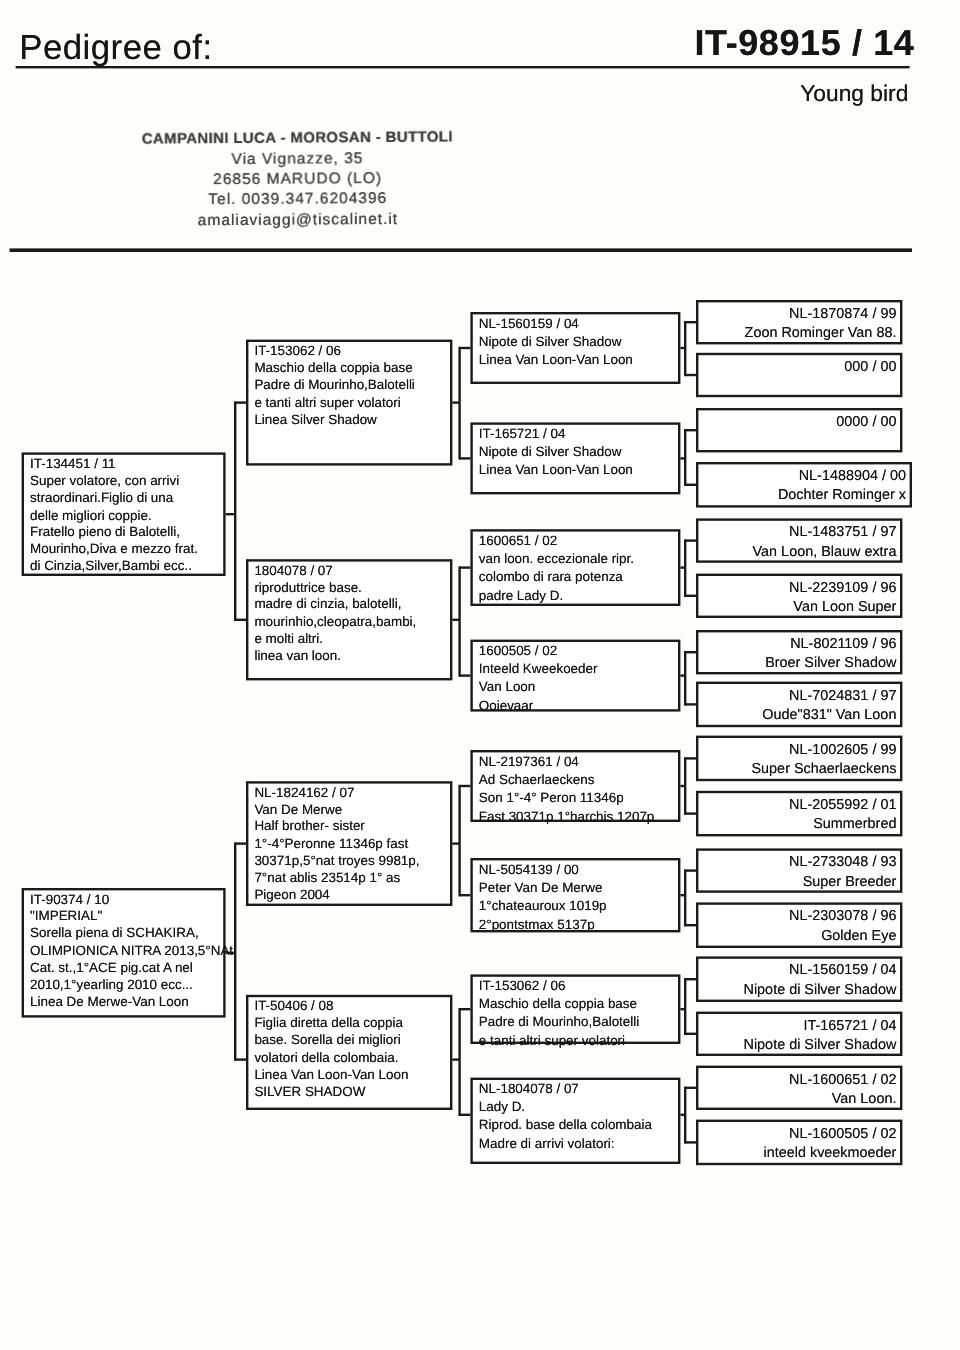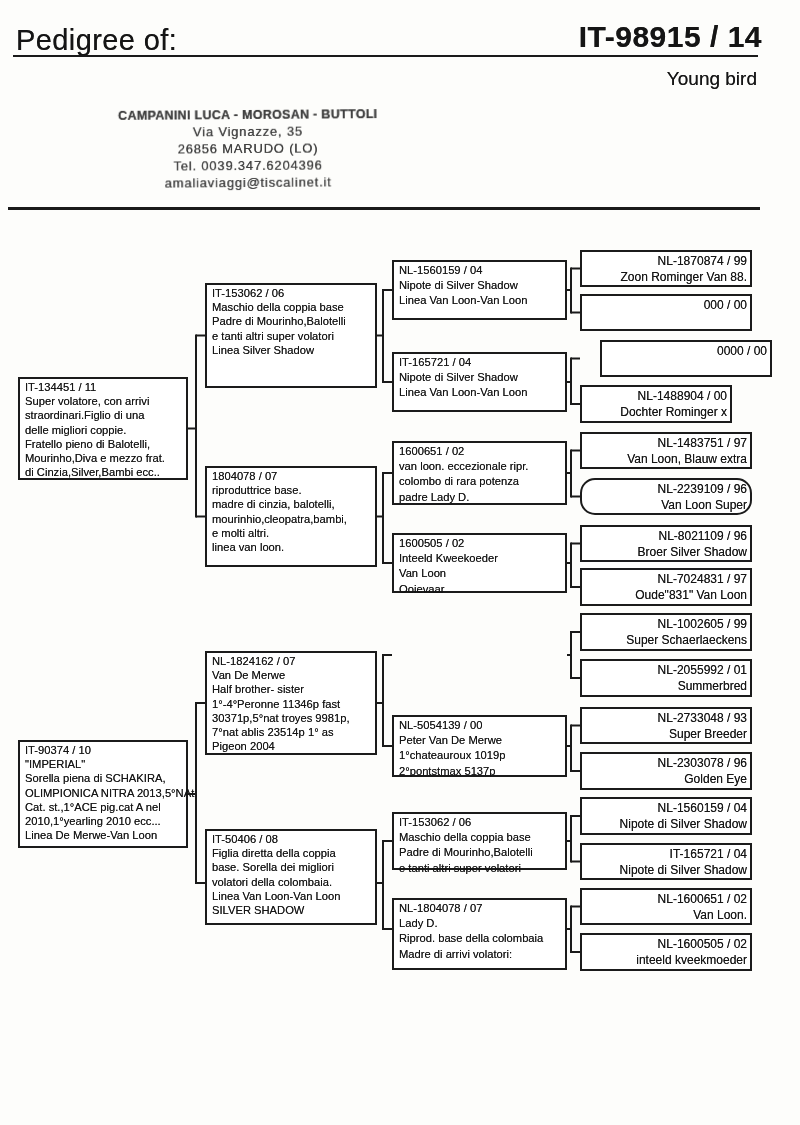--- a/index.html
+++ b/index.html
@@ -119,20 +119,26 @@
         <div class="box-line">van loon. eccezionale ripr.</div>
         <div class="box-line">colombo di rara potenza</div>
         <div class="box-line">padre Lady D.</div>
       </div>
       <div class="box c2" style="left: 392px; top: 533px; width: 175px; height: 60px;">
         <div class="box-id">1600505 / 02</div>
         <div class="box-line">Inteeld Kweekoeder</div>
         <div class="box-line">Van Loon</div>
         <div class="box-line">Ooievaar</div>
       </div>
+      <div class="box c2" style="left: 392px; top: 625px; width: 175px; height: 60px;">
+        <div class="box-id">NL-2197361 / 04</div>
+        <div class="box-line">Ad Schaerlaeckens</div>
+        <div class="box-line">Son 1°-4° Peron 11346p</div>
+        <div class="box-line">Fast 30371p 1°harchis 1207p</div>
+      </div>
       <div class="box c2" style="left: 392px; top: 715px; width: 175px; height: 62px;">
         <div class="box-id">NL-5054139 / 00</div>
         <div class="box-line">Peter Van De Merwe</div>
         <div class="box-line">1°chateauroux 1019p</div>
         <div class="box-line">2°pontstmax 5137p</div>
       </div>
       <div class="box c2" style="left: 392px; top: 812px; width: 175px; height: 58px;">
         <div class="box-id">IT-153062 / 06</div>
         <div class="box-line">Maschio della coppia base</div>
         <div class="box-line">Padre di Mourinho,Balotelli</div>
@@ -144,32 +150,32 @@
         <div class="box-line">Riprod. base della colombaia</div>
         <div class="box-line">Madre di arrivi volatori:</div>
       </div>
       <div class="box c3" style="left: 580px; top: 250px; width: 172px; height: 37px;">
         <div class="box-id">NL-1870874 / 99</div>
         <div class="box-line">Zoon Rominger Van 88.</div>
       </div>
       <div class="box c3" style="left: 580px; top: 294px; width: 172px; height: 37px;">
         <div class="box-id">000 / 00</div>
       </div>
-      <div class="box c3" style="left: 580px; top: 340px; width: 172px; height: 37px; margin-left: 20px;">
+      <div class="box c3" style="left: 580px; top: 340px; width: 172px; height: 37px;">
         <div class="box-id">0000 / 00</div>
       </div>
-      <div class="box c3" style="left: 580px; top: 385px; width: 152px; height: 38px;">
+      <div class="box c3" style="left: 580px; top: 385px; width: 180px; height: 38px;">
         <div class="box-id">NL-1488904 / 00</div>
         <div class="box-line">Dochter Rominger x</div>
       </div>
       <div class="box c3" style="left: 580px; top: 432px; width: 172px; height: 37px;">
         <div class="box-id">NL-1483751 / 97</div>
         <div class="box-line">Van Loon, Blauw extra</div>
       </div>
-      <div class="box c3" style="left: 580px; top: 478px; width: 172px; height: 37px; border-radius: 15px;">
+      <div class="box c3" style="left: 580px; top: 478px; width: 172px; height: 37px;">
         <div class="box-id">NL-2239109 / 96</div>
         <div class="box-line">Van Loon Super</div>
       </div>
       <div class="box c3" style="left: 580px; top: 525px; width: 172px; height: 37px;">
         <div class="box-id">NL-8021109 / 96</div>
         <div class="box-line">Broer Silver Shadow</div>
       </div>
       <div class="box c3" style="left: 580px; top: 568px; width: 172px; height: 38px;">
         <div class="box-id">NL-7024831 / 97</div>
         <div class="box-line">Oude"831" Van Loon</div>

